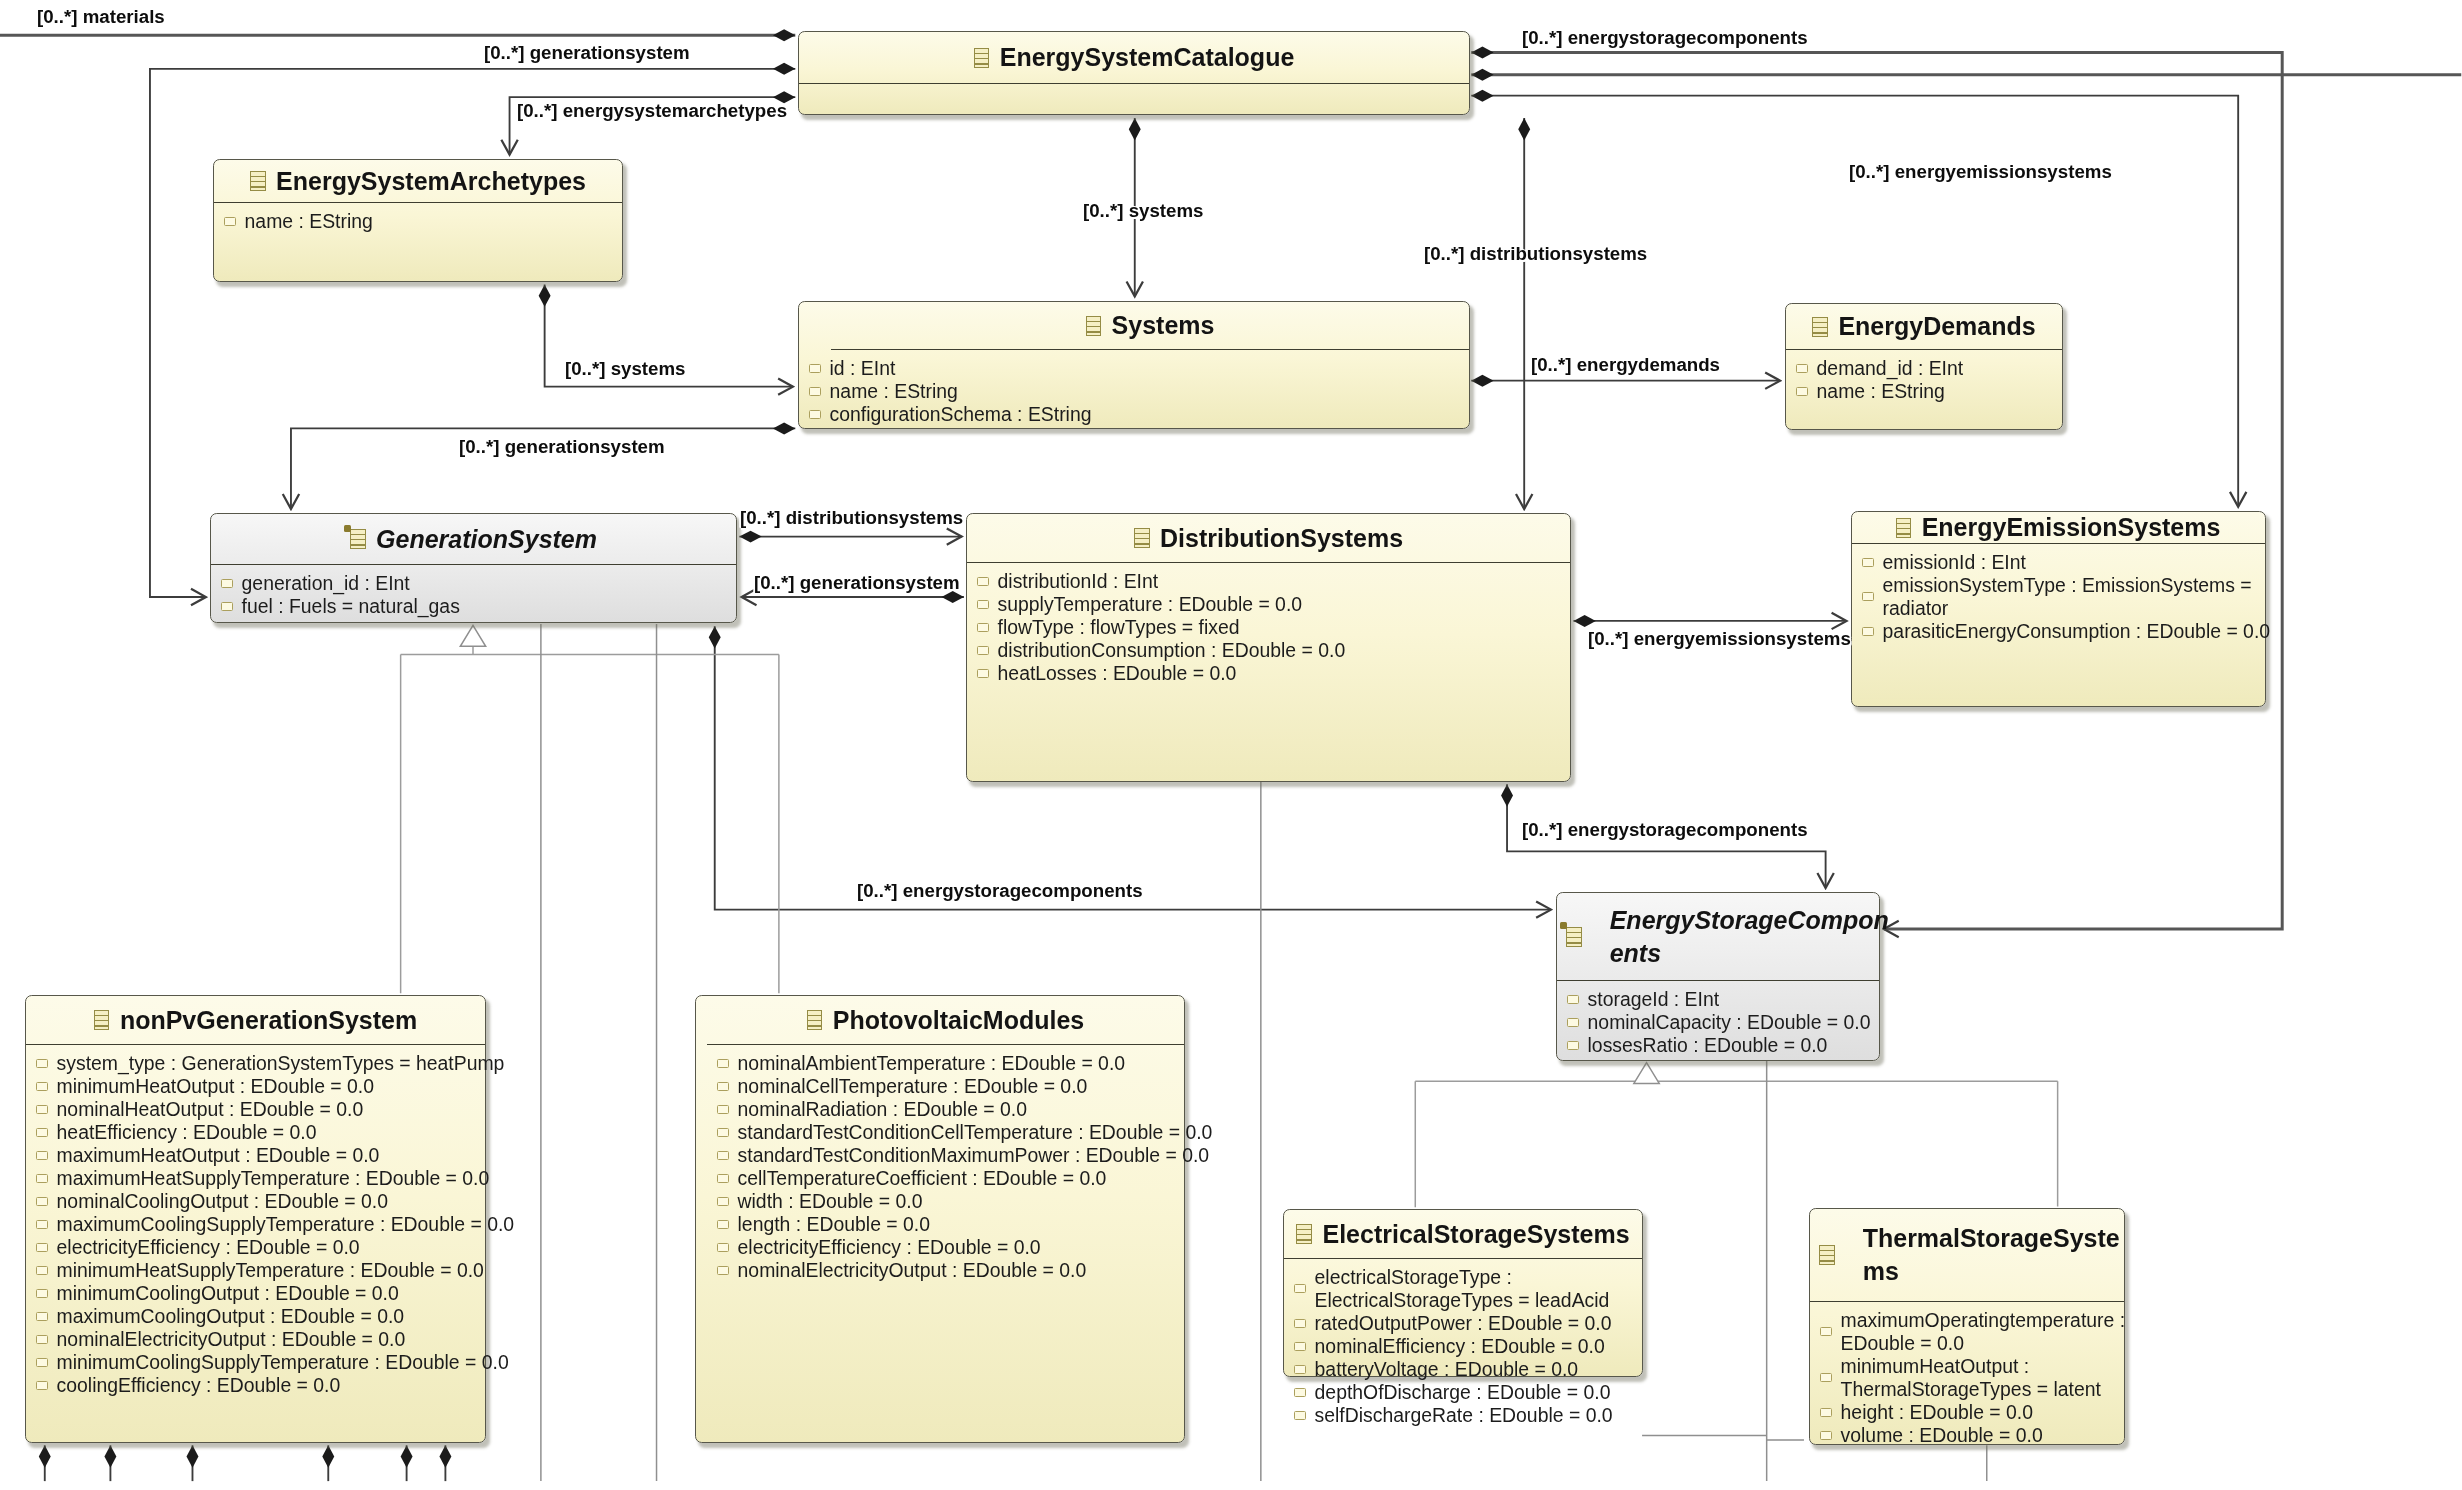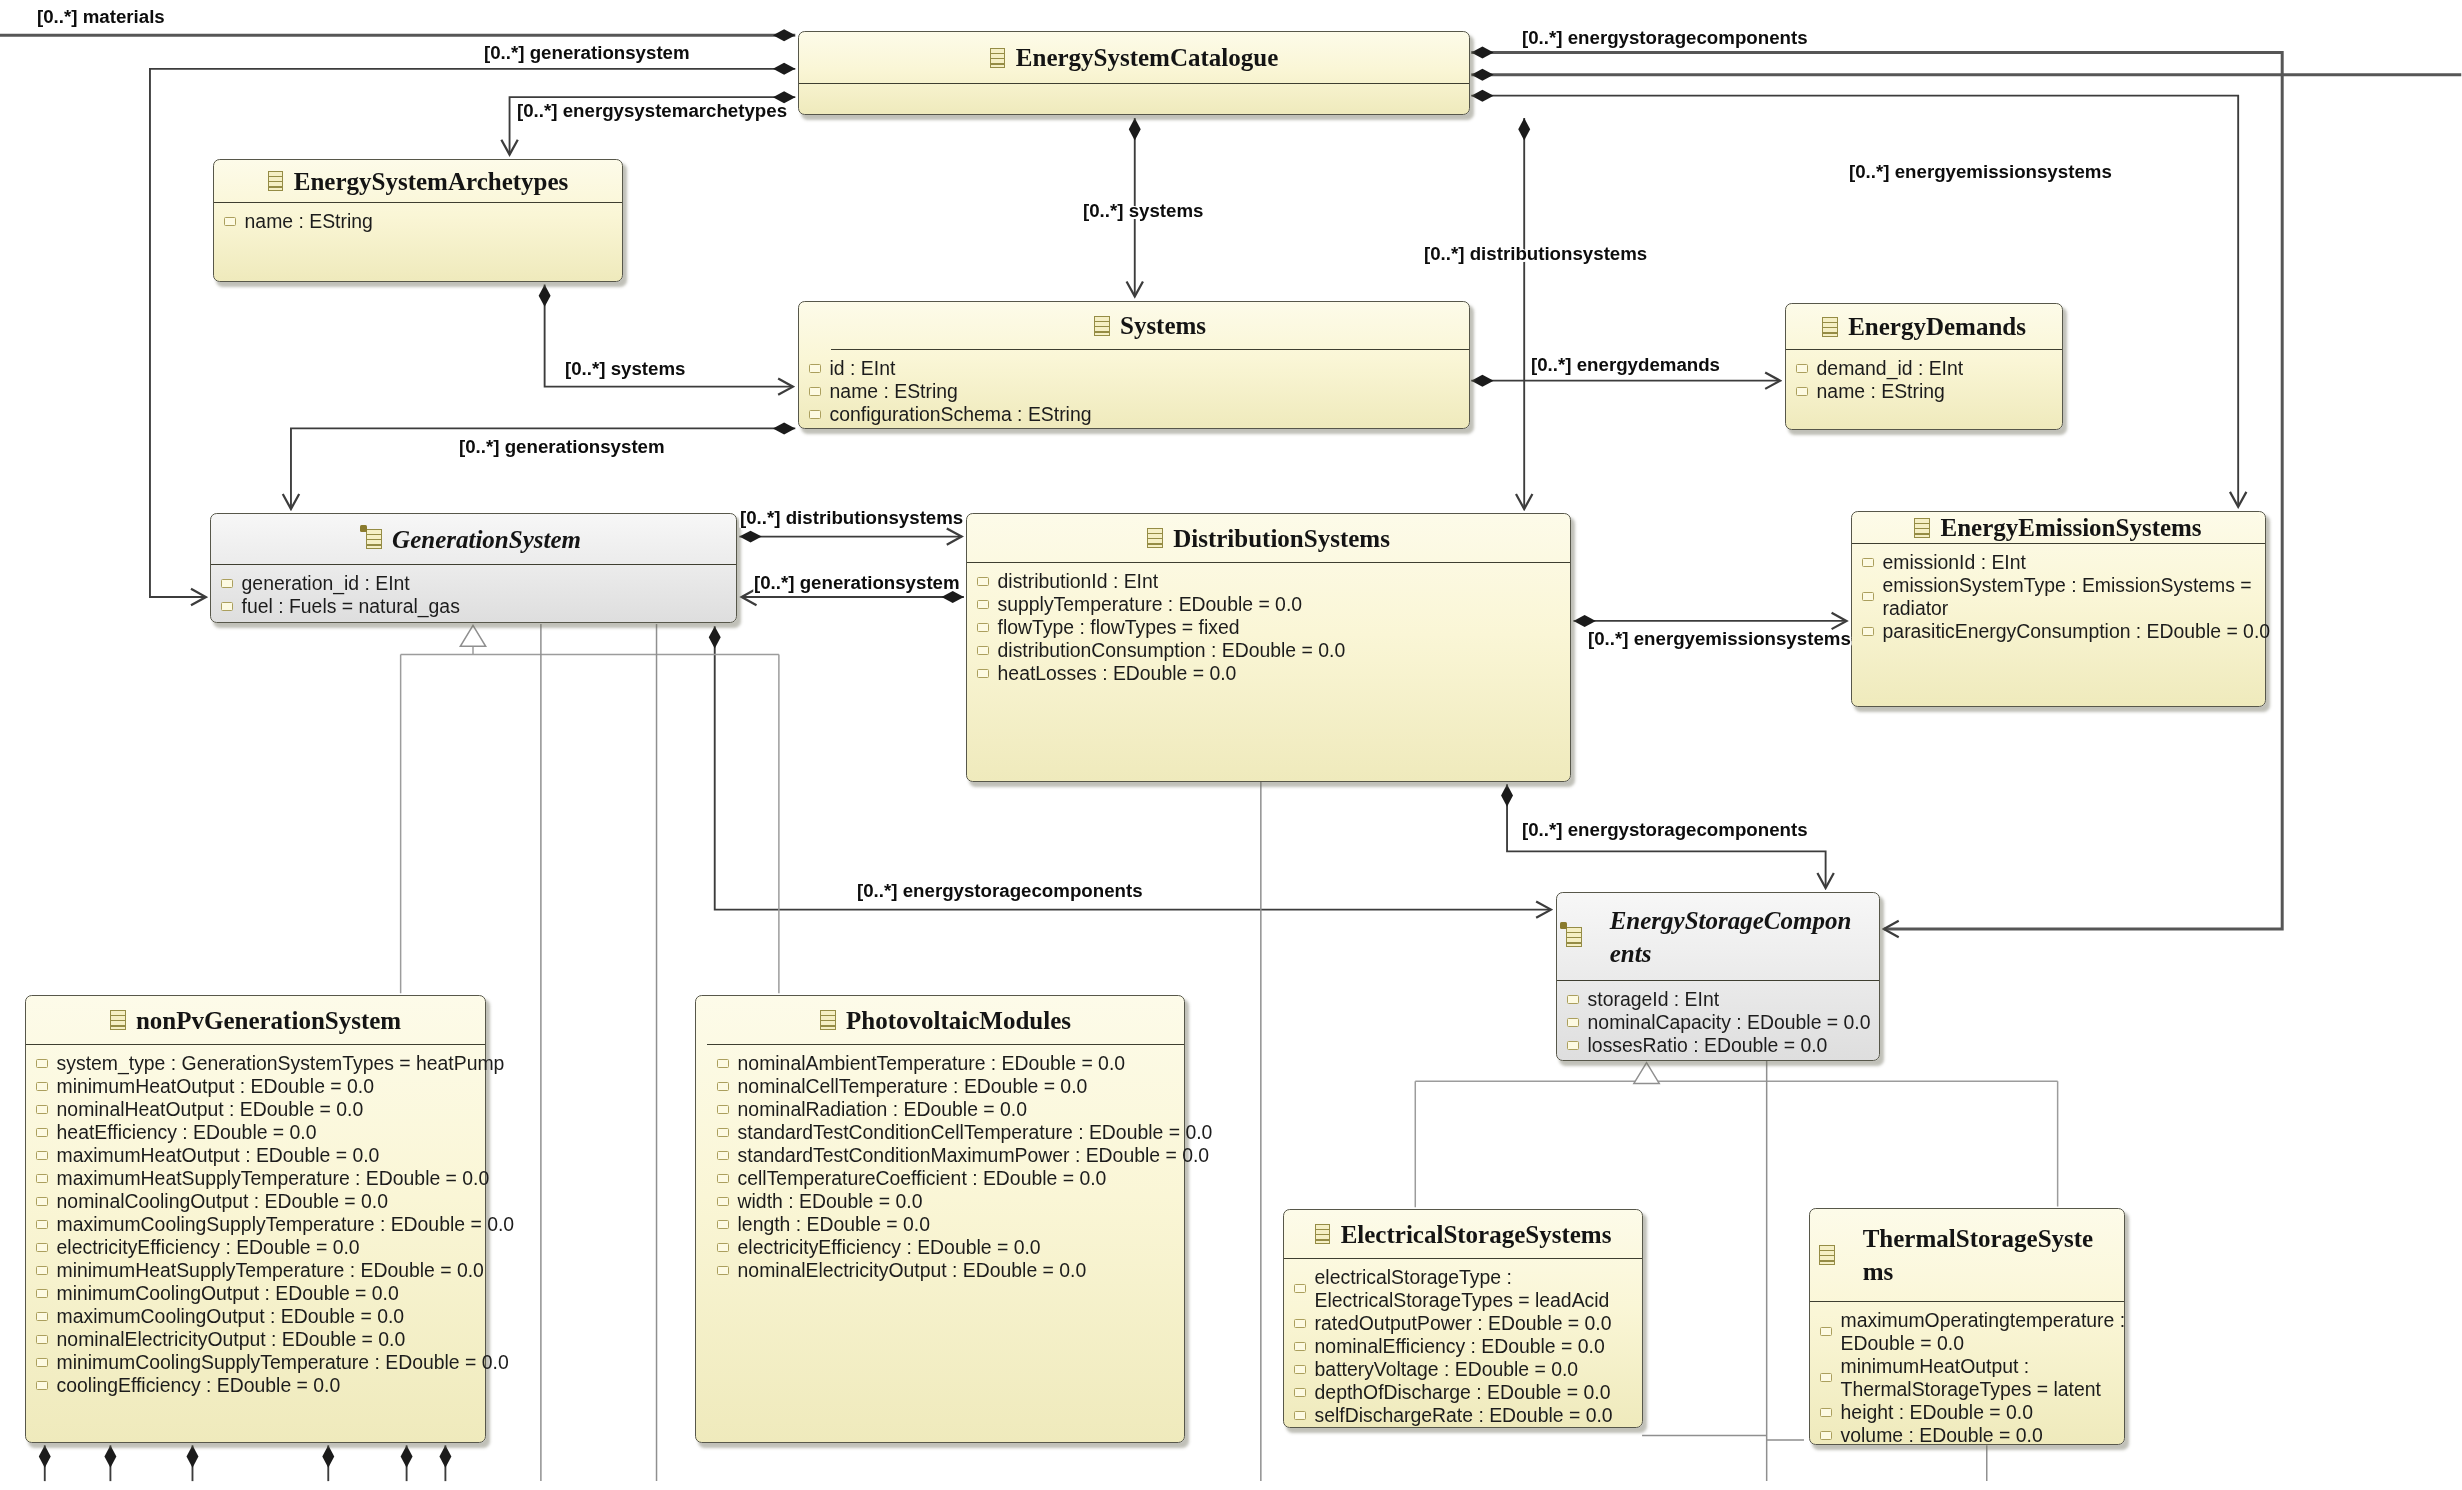--- a/index.html
+++ b/index.html
@@ -17,21 +17,21 @@
   #boxes{z-index:2}
   .class-box{
     position:absolute;box-sizing:border-box;
     border:1.5px solid #57574a;border-radius:6.7px;
     background:linear-gradient(180deg,#fdfbe9 0%,#faf6d6 45%,#efeabc 100%);
     box-shadow:3.7px 4.5px 3px rgba(115,115,98,.45);
   }
   .class-box.abstract{background:linear-gradient(180deg,#f7f7f7 0%,#ececec 45%,#dedede 100%)}
   .class-header{
     display:flex;align-items:center;justify-content:center;gap:10.4px;
-    border-bottom:1.5px solid #3e3e30;padding:0 9px;box-sizing:border-box;font-family:Liberation Serif, serif;
+    border-bottom:1.5px solid #3e3e30;padding:0 9px;box-sizing:border-box;
   }
   .class-box.left-title .class-header{justify-content:flex-start;gap:28px}
   .class-title{font-size:25px;font-weight:bold;color:#141414;line-height:33px;text-align:center}
   .class-box.left-title .class-title{text-align:left}
   .class-box.abstract .class-title{font-style:italic}
   .class-body{padding:6.7px 6px 0 9.7px}
   .attr-row{display:flex;align-items:center;gap:8.2px}
   .attr-text{font-size:19.4px;color:#1c1c1c;line-height:23px;white-space:nowrap}
   .eclass-icon{
     width:15.7px;height:20px;flex:none;box-sizing:border-box;position:relative;
@@ -460,21 +460,21 @@
           </div>
         </div>
         <div class="attr-row">
           <span class="eattr-icon"></span>
           <div>
             <div class="attr-text">nominalElectricityOutput : EDouble = 0.0</div>
           </div>
         </div>
       </div>
     </div>
-    <div class="class-box" style="left: 1283px; top: 1209px; width: 360px; height: 219px;">
+    <div class="class-box" style="left: 1283px; top: 1209px; width: 360px; height: 168px;">
       <div class="class-header" style="height: 49px;">
         <span class="eclass-icon"></span>
         <div class="class-title">
           <div>ElectricalStorageSystems</div>
         </div>
       </div>
       <div class="class-body">
         <div class="attr-row">
           <span class="eattr-icon"></span>
           <div>

